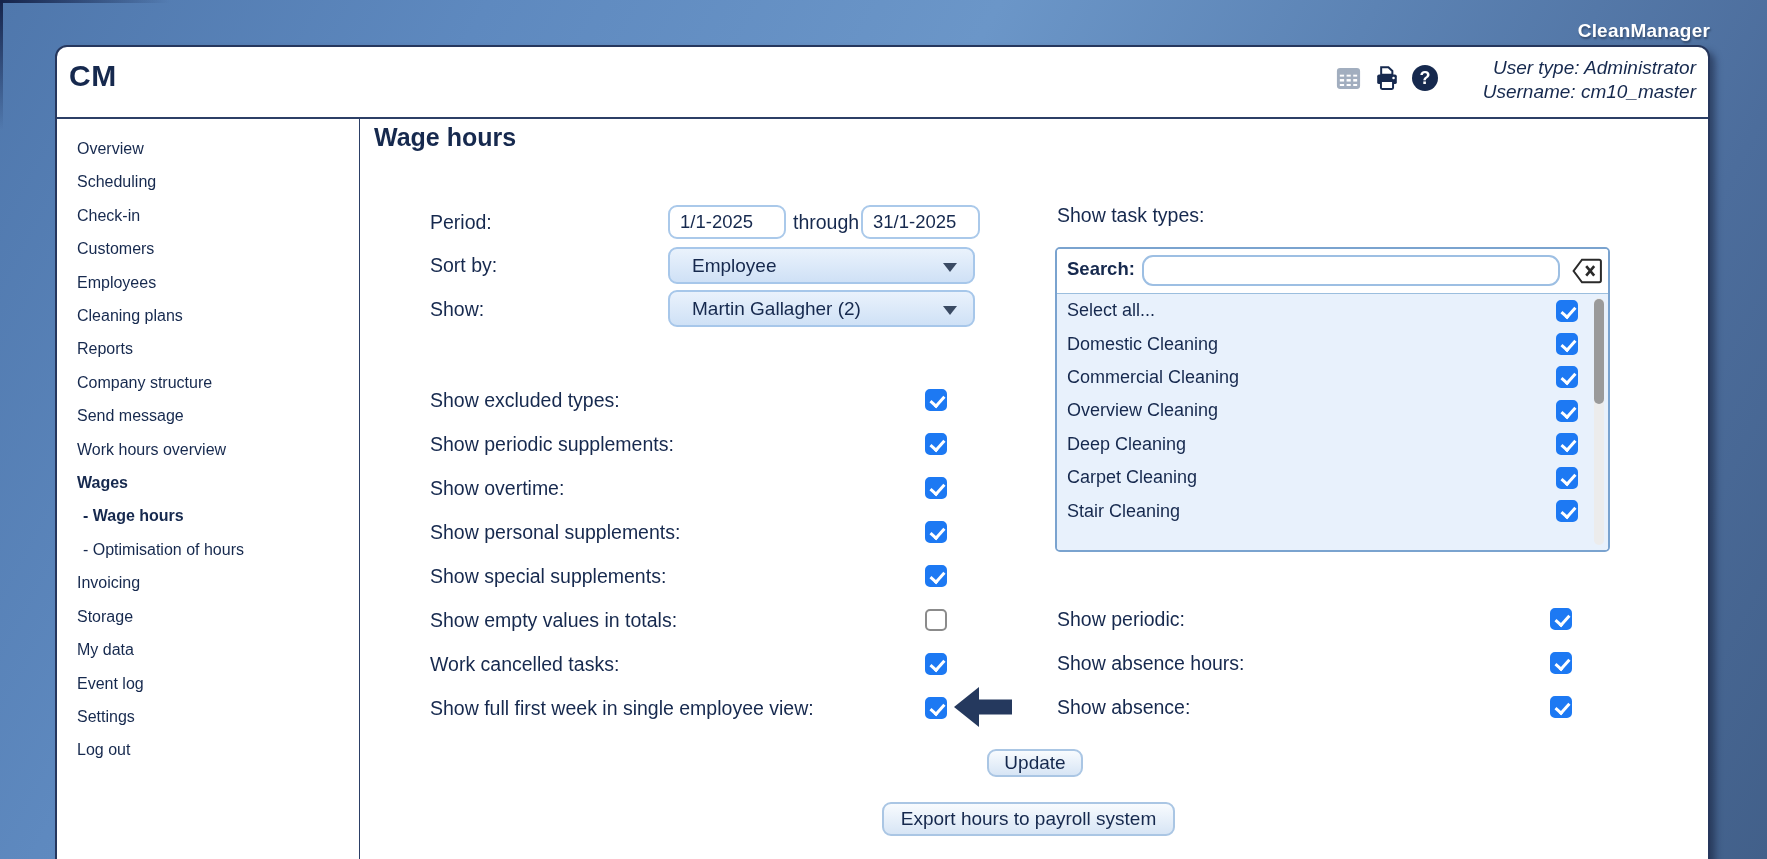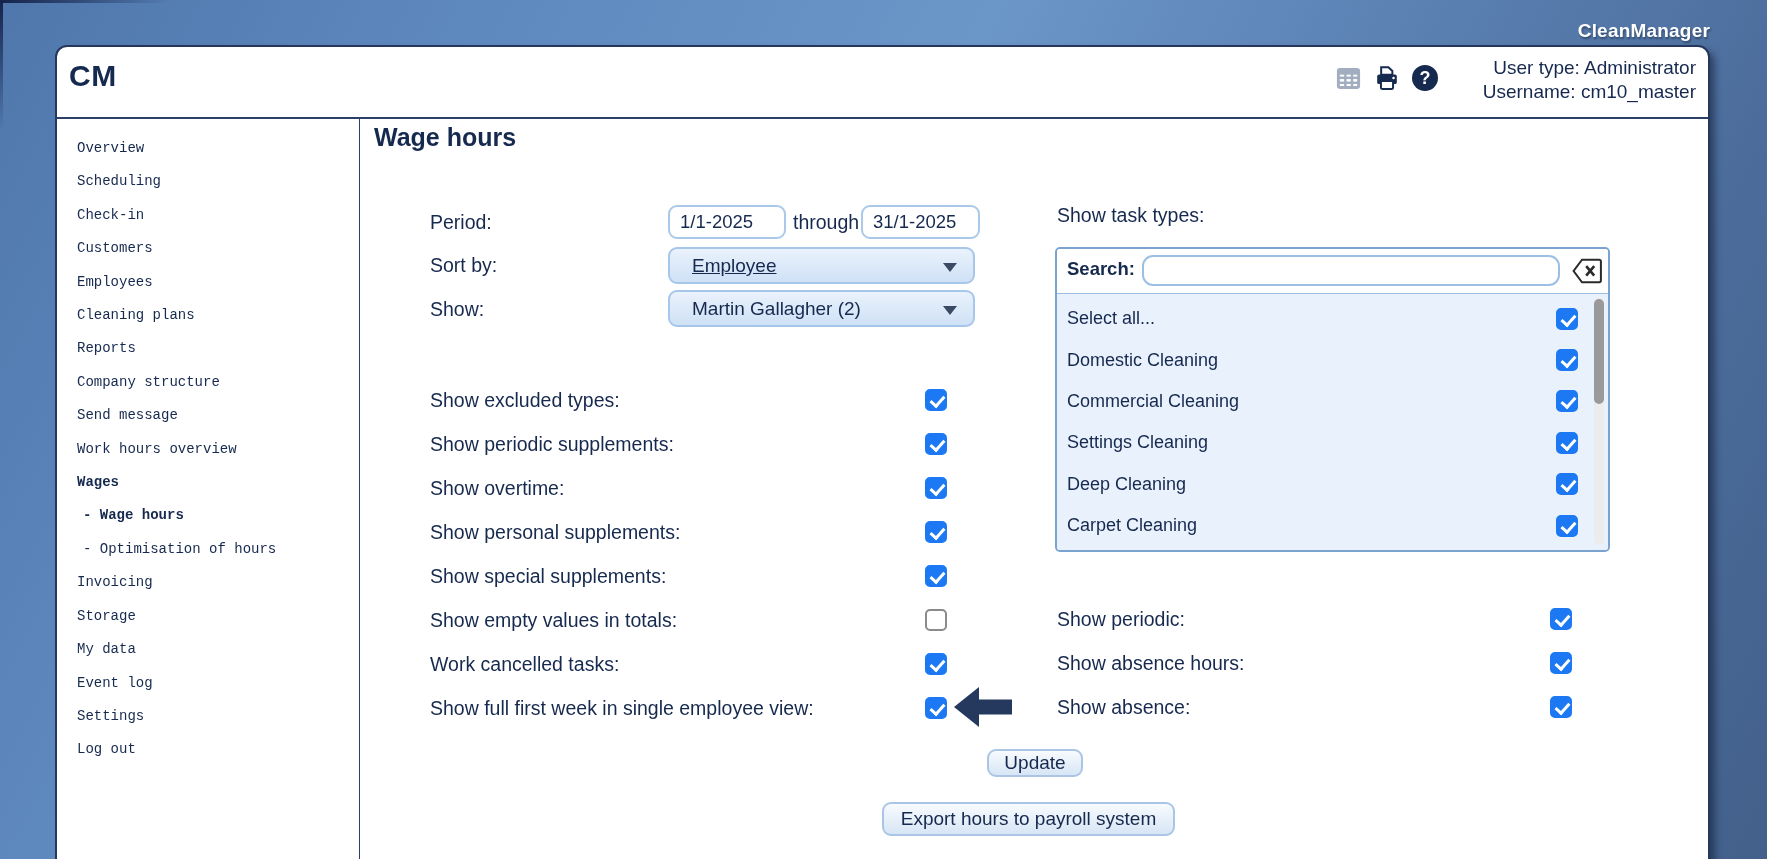--- a/index.html
+++ b/index.html
@@ -17,25 +17,25 @@
   }
   .card{
     position:absolute;left:55px;top:45px;width:1655px;height:830px;background:#ffffff;
     border:2px solid #26375d;border-radius:12px;box-sizing:border-box;
     box-shadow:6px 5px 7px -1px rgba(13,22,45,.5);
   }
   .logo{position:absolute;left:12px;top:12px;font-size:30px;font-weight:bold;letter-spacing:.5px;}
   .header-rule{position:absolute;left:0;right:0;top:70px;height:1.5px;background:#2c3f66;}
   .header-icons{position:absolute;left:1278px;top:17px;display:flex;align-items:center;gap:11px;}
   .help-badge{width:26px;height:26px;border-radius:50%;background:#16294e;color:#fff;font-weight:bold;font-size:18px;display:flex;align-items:center;justify-content:center;}
-  .user-info{position:absolute;right:12px;top:9px;text-align:right;font-size:19px;line-height:24px;}
+  .user-info{position:absolute;right:12px;top:9px;text-align:right;font-style:italic;font-size:19px;line-height:24px;}
   
   .sidebar{position:absolute;left:0;top:72px;bottom:0;width:303px;border-right:1.5px solid #2c3f66;box-sizing:border-box;padding:13px 0 0 20px;}
   .sidebar ul{list-style:none;margin:0;padding:0;}
-  .sidebar li{font-size:14px;line-height:33.4px;cursor:pointer;font-family:Liberation Mono, monospace;}
+  .sidebar li{font-size:16px;line-height:33.4px;cursor:pointer;}
   .sidebar li.bold{font-weight:bold;}
   .sidebar li.indent{padding-left:6px;}
   
   .main{position:absolute;left:303px;top:72px;right:0;bottom:0;}
   .page-title{position:absolute;left:14px;top:4px;font-size:25px;font-weight:bold;}
   .flabel{position:absolute;font-size:19.5px;line-height:28px;}
   .tinput{
     position:absolute;height:34px;box-sizing:border-box;border:2px solid #aac9ea;border-radius:9px;
     font-family:inherit;font-size:18.5px;color:#16294e;padding:0 10px;outline:none;background:#fff;
   }
@@ -55,21 +55,21 @@
   
   .tt-panel{position:absolute;left:695px;top:128px;width:555px;height:305px;border:2px solid #7aa3cf;border-radius:5px;box-sizing:border-box;background:#fff;overflow:hidden;}
   .tt-search{position:relative;height:45px;border-bottom:1.5px solid #9bbede;box-sizing:border-box;background:#fff;}
   .tt-search .slabel{position:absolute;left:10px;top:9px;font-size:18.5px;font-weight:bold;}
   .tt-search input{
     position:absolute;left:85px;top:6px;width:418px;height:31px;box-sizing:border-box;
     border:2px solid #9dbfe3;border-radius:11px;font-family:inherit;font-size:18px;color:#16294e;padding:0 10px;outline:none;
   }
   .tt-clear{position:absolute;right:5px;top:8px;cursor:pointer;line-height:0;}
   .tt-list{position:absolute;left:0;right:0;top:45px;bottom:0;background:#e8f1fc;}
-  .tt-row{height:33.4px;display:flex;align-items:center;justify-content:space-between;padding:8px 30px 0 10px;font-size:18px;}
+  .tt-row{height:33.4px;display:flex;align-items:center;justify-content:space-between;padding:0 30px 0 10px;font-size:18px;}
   .tt-scroll{position:absolute;right:4px;top:49px;bottom:5px;width:10px;background:#ececec;border-radius:5px;}
   .tt-thumb{position:absolute;left:0;top:1px;width:10px;height:105px;background:#9a9a9a;border-radius:5px;cursor:grab;}
   .btn{
     position:absolute;box-sizing:border-box;border:2px solid #aac6e4;border-radius:9px;
     background:linear-gradient(#f8fbfe,#d7e5f5);color:#16294e;font-family:inherit;font-size:19px;cursor:pointer;
   }
   .btn-update{left:627px;top:630px;width:96px;height:28px;}
   .btn-export{left:522px;top:683px;width:293px;height:34px;}
 </style>
 </head>
@@ -139,21 +139,21 @@
 
   <div class="main">
     <div class="page-title">Wage hours</div>
 
     <span class="flabel" style="left:70px;top:89px;">Period:</span>
     <input class="tinput" style="left: 308px; top: 86px; width: 118px;" value="1/1-2025">
     <span class="flabel" style="left:433px;top:89px;">through</span>
     <input class="tinput" style="left: 501px; top: 86px; width: 119px;" value="31/1-2025">
 
     <span class="flabel" style="left:70px;top:132px;">Sort by:</span>
-    <div class="dropdown" style="left:308px;top:128px;text-decoration:underline;">
+    <div class="dropdown" style="left:308px;top:128px;">
       <span>Employee</span>
       <span class="caret"></span>
     </div>
 
     <span class="flabel" style="left:70px;top:176px;">Show:</span>
     <div class="dropdown" style="left:308px;top:171px;">
       <span>Martin Gallagher (2)</span>
       <span class="caret"></span>
     </div>
 
@@ -205,21 +205,21 @@
         </div>
         <div class="tt-row">
           <span>Domestic Cleaning</span>
           <span class="cb checked"></span>
         </div>
         <div class="tt-row">
           <span>Commercial Cleaning</span>
           <span class="cb checked"></span>
         </div>
         <div class="tt-row">
-          <span>Settings Cleaning</span>
+          <span>Overview Cleaning</span>
           <span class="cb checked"></span>
         </div>
         <div class="tt-row">
           <span>Deep Cleaning</span>
           <span class="cb checked"></span>
         </div>
         <div class="tt-row">
           <span>Carpet Cleaning</span>
           <span class="cb checked"></span>
         </div>

